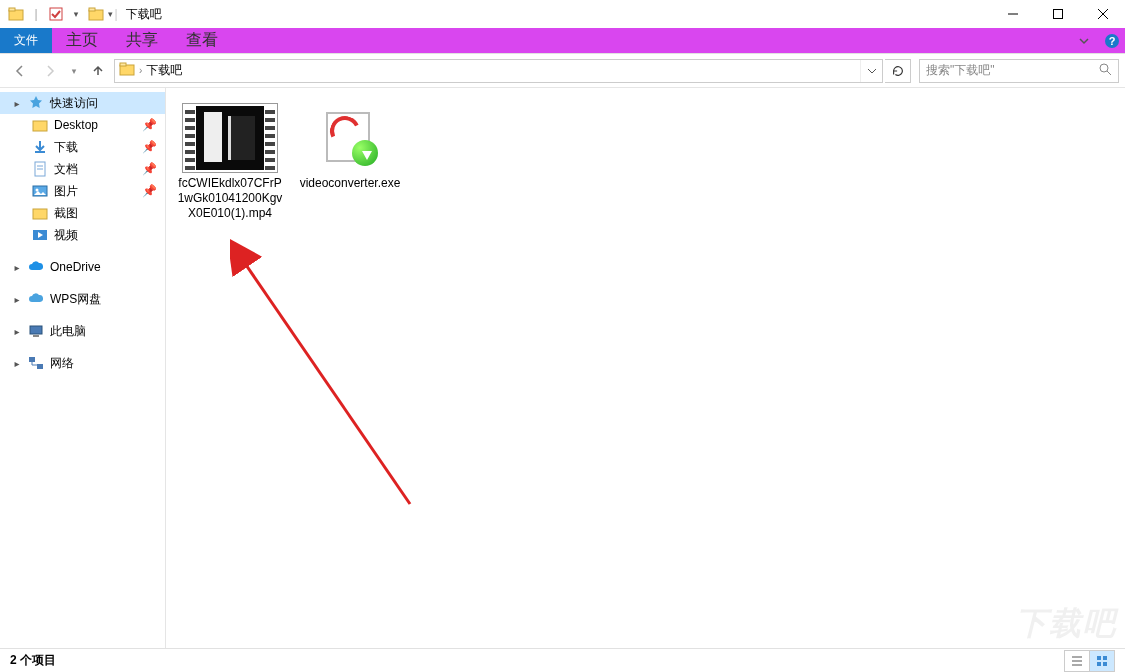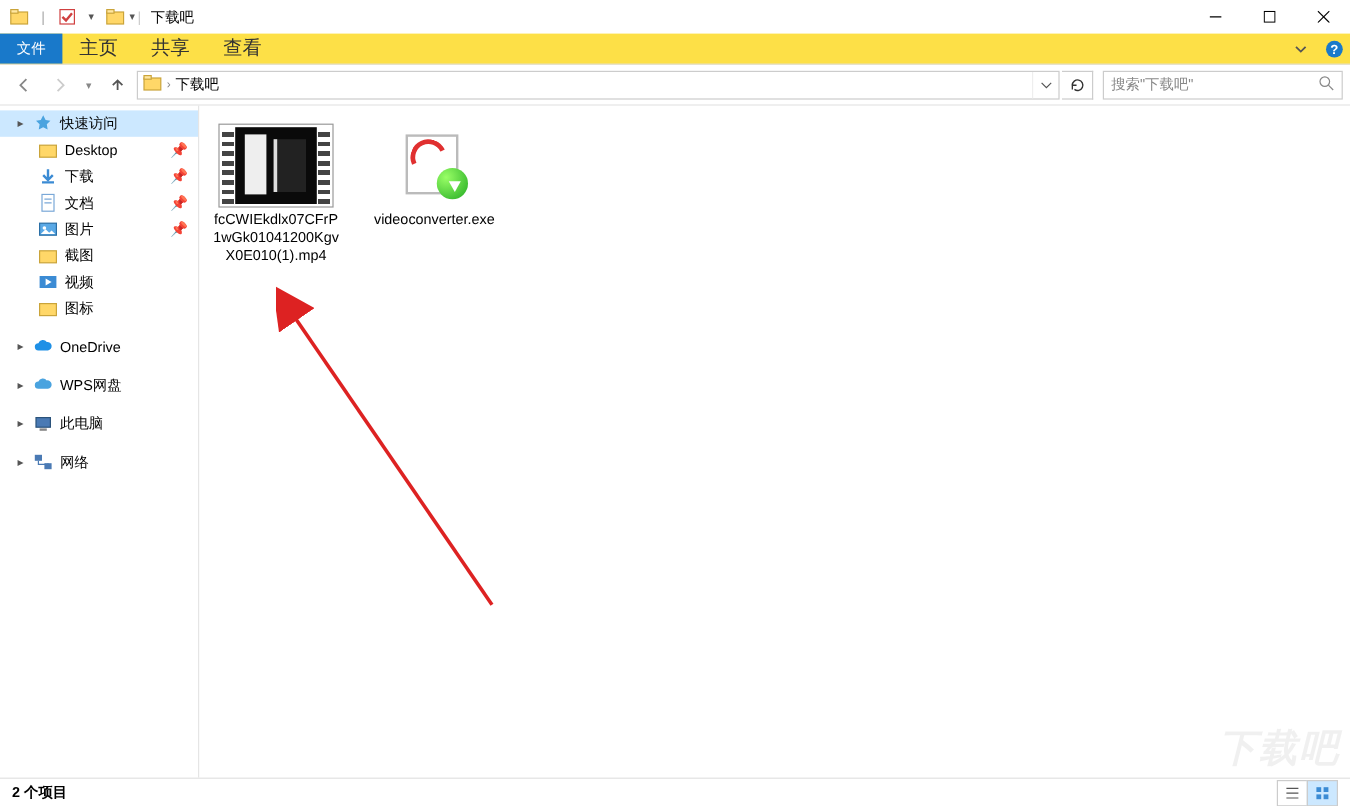--- a/index.html
+++ b/index.html
@@ -7,21 +7,21 @@
 
 
 .titlebar { height: 28px; background: #fff; display: flex; align-items: center; border-bottom: 0; }
 .titlebar .qat { display: flex; align-items: center; gap: 0; padding-left: 6px; }
 .titlebar .qat .icon-sq { width: 20px; height: 20px; display: flex; align-items: center; justify-content: center; }
 .titlebar .title { margin-left: 8px; font-size: 12px; }
 .titlebar .wincontrols { margin-left: auto; display: flex; }
 .titlebar .wincontrols div { width: 45px; height: 28px; display: flex; align-items: center; justify-content: center; }
 
 
-.ribbon { height: 26px; background: #fde047; display: flex; align-items: stretch; border-bottom: 1px solid #e1e1e1; }
+.ribbon { height: 26px; background: #d946ef; display: flex; align-items: stretch; border-bottom: 1px solid #e1e1e1; }
 .ribbon .filetab { background: #1979ca; color: #fff; padding: 0 14px; display: flex; align-items: center; font-size: 12px; }
 .ribbon .tab { padding: 0 14px; display: flex; align-items: center; font-size: 16px; color: #333; }
 .ribbon .spacer { flex: 1; }
 .ribbon .chev { width: 30px; display: flex; align-items: center; justify-content: center; color: #555; }
 .ribbon .help { width: 26px; display: flex; align-items: center; justify-content: center; }
 .ribbon .help svg circle{ fill:#1979ca;}
 .ribbon .help svg text{ fill:#fff; font-size:11px; font-weight:bold;}
 
 
 .navrow { height: 34px; display: flex; align-items: center; padding: 4px 6px; gap: 2px; border-bottom: 1px solid #e5e5e5; }
@@ -39,21 +39,21 @@
 .body { display: flex; height: calc(672px - 28px - 26px - 34px - 24px); }
 .sidebar { width: 166px; border-right: 1px solid #e5e5e5; padding-top: 4px; overflow:hidden;}
 .nav-item { height: 22px; display: flex; align-items: center; padding-left: 12px; gap: 6px; font-size: 12px; }
 .nav-item.child { padding-left: 32px; }
 .nav-item.selected { background: #cce8ff; }
 .nav-item .tw { width:10px; text-align:center; color:#555; font-size:10px;}
 .nav-item .ic { width:16px; height:16px; display:flex; align-items:center; justify-content:center;}
 .group-gap{ height:10px;}
 
 
-.content { flex: 1; padding: 12px 8px; display: flex; align-items: flex-start; gap: 20px; position:relative;}
+.content { flex: 1; padding: 12px 8px; display: flex; align-items: flex-start; gap: 8px; position:relative;}
 .file-item { width: 112px; display: flex; flex-direction: column; align-items: center; }
 .file-item .thumb { width: 100px; height: 76px; display:flex; align-items:center; justify-content:center;}
 .file-item .fname { text-align: center; font-size: 12px; line-height: 15px; word-break: break-all; padding: 0 2px; }
 
 
 .film { width: 96px; height: 70px; border:1px solid #999; background:#fff; padding:2px; display:flex;}
 .film .strip{ width:10px; background:repeating-linear-gradient(#fff 0 4px,#444 4px 8px);}
 .film .frame{ flex:1; background:#0a0a0a; position:relative; margin:0 1px;}
 .film .frame::before{content:""; position:absolute; left:8px; top:6px; width:18px; height:50px; background:#eee;}
 .film .frame::after{content:""; position:absolute; left:32px; top:10px; width:24px; height:44px; background:#222; border-left:3px solid #ddd;}
@@ -257,28 +257,20 @@
       </div>
     <div class="nav-item child">
         <span class="ic">
           <svg class="svg16" viewBox="0 0 16 16">
             <rect x="1" y="3" width="14" height="10" fill="#3b8bd4"></rect>
             <path d="M6 5 v6 l5 -3 z" fill="#fff"></path>
           </svg>
         </span>
         <span>视频</span>
       </div>
-    <div class="nav-item child">
-        <span class="ic">
-          <svg class="svg16" viewBox="0 0 16 16">
-            <rect x="1" y="4" width="14" height="10" fill="#ffd768" stroke="#caa43a"></rect>
-          </svg>
-        </span>
-        <span>图标</span>
-      </div>
 
     <div class="group-gap"></div>
     <div class="nav-item">
         <span class="tw">▸</span>
         <span class="ic">
           <svg class="svg16" viewBox="0 0 16 16">
             <path d="M4 11 a3 3 0 0 1 0 -6 a4 4 0 0 1 7 -1 a3 3 0 0 1 1 7 z" fill="#1e90e6"></path>
           </svg>
         </span>
         <span>OneDrive</span>

